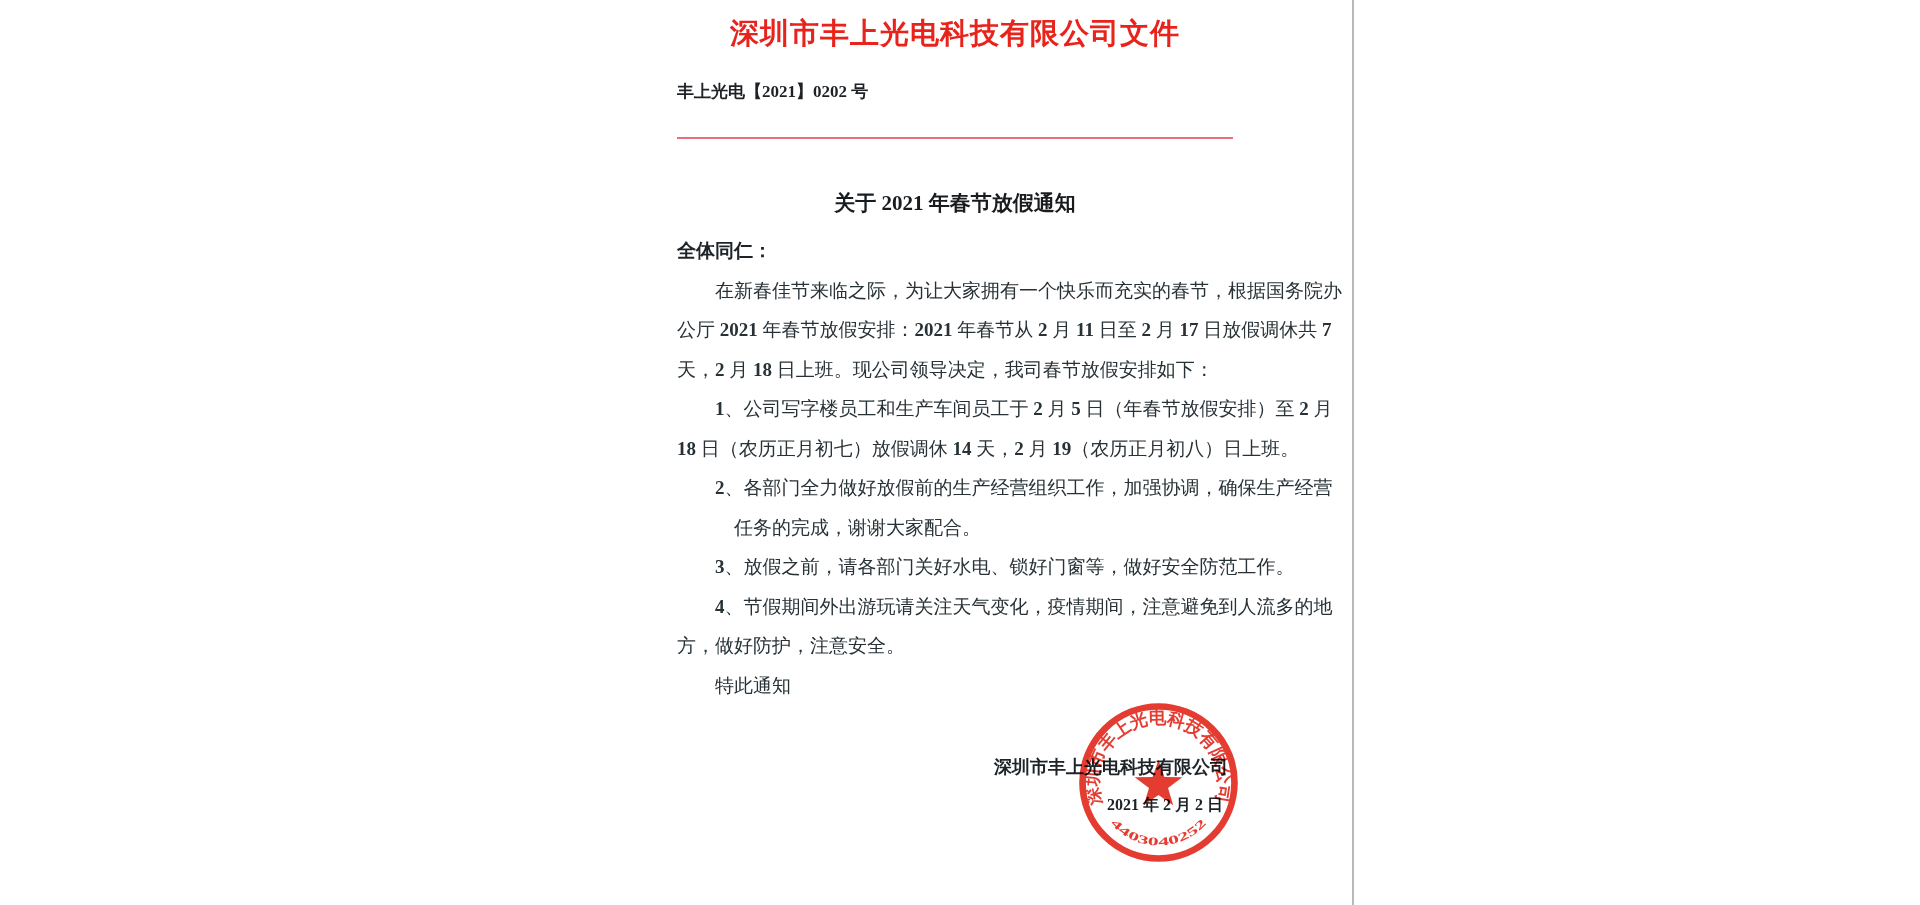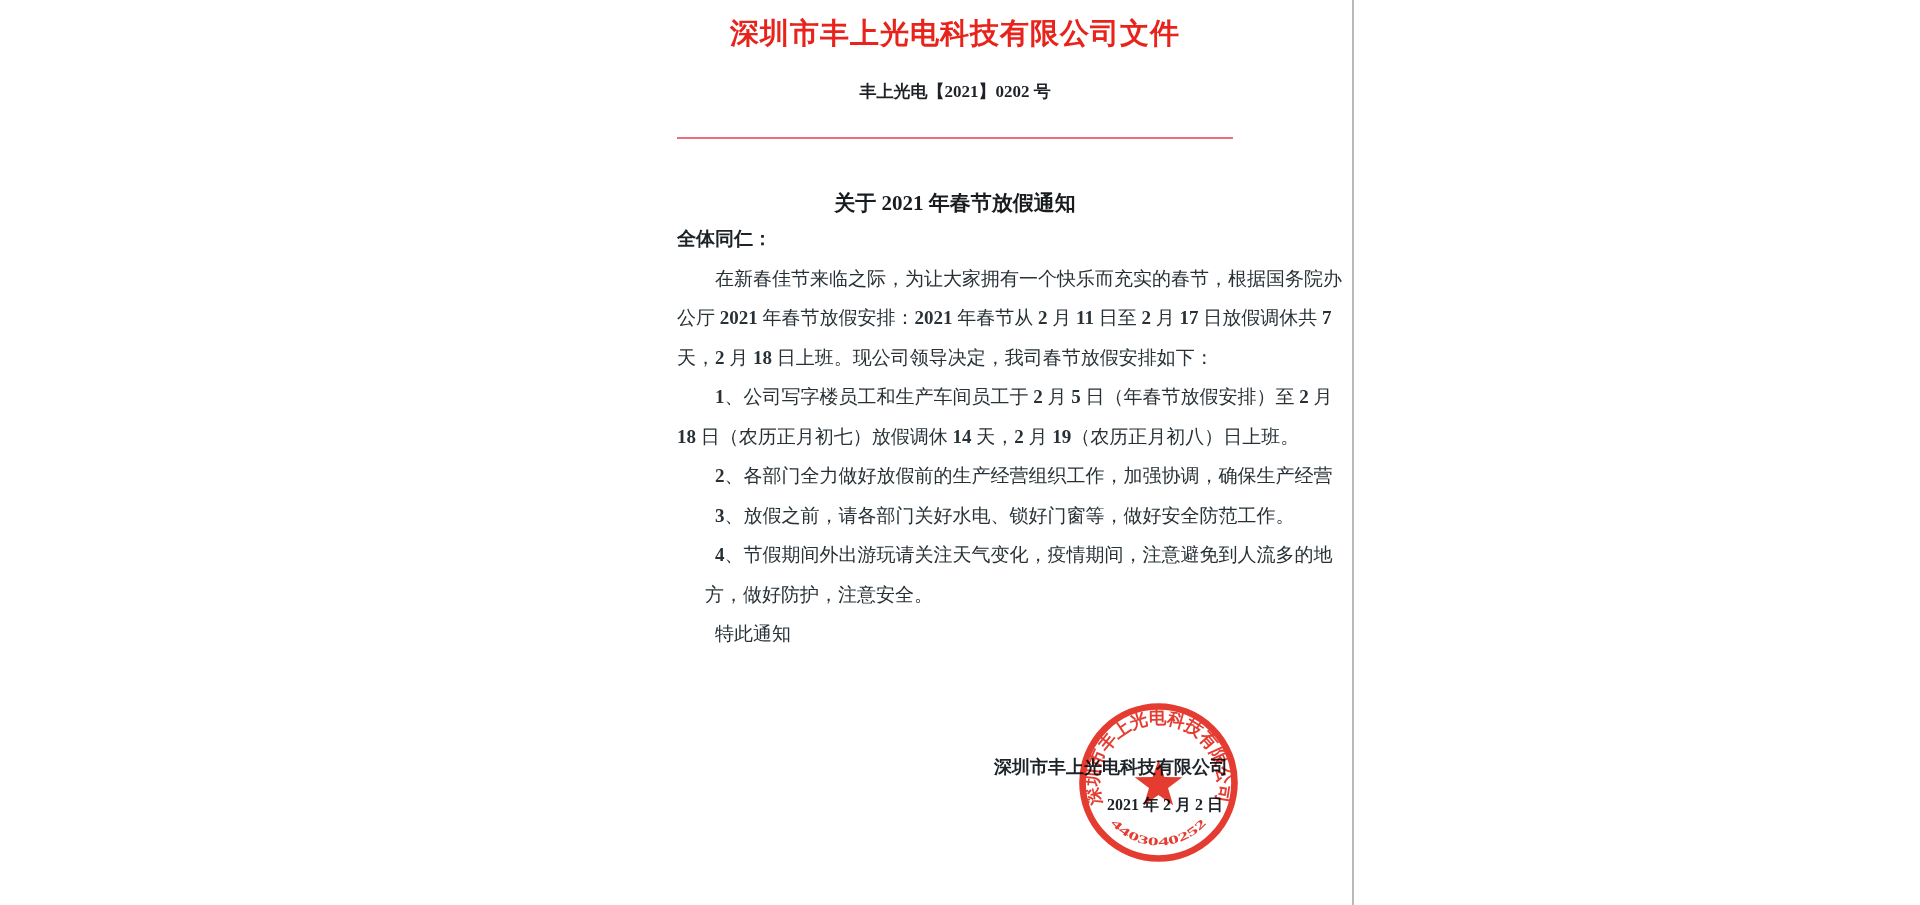--- a/index.html
+++ b/index.html
@@ -19,21 +19,20 @@
     left: 0; top: 14px; width: 100%;
     text-align: center;
     font-size: 29px;
     font-weight: bold;
     letter-spacing: 1px;
     white-space: nowrap;
   }
   .doc-number {
     position: absolute;
     left: 0; top: 80px; width: 100%;
-    text-align: center;
     font-size: 17px;
     font-weight: bold;
     color: #1e2226;
     white-space: nowrap;
   }
   .red-rule {
     position: absolute;
     left: 0; top: 137px; width: 100%;
     height: 2px;
   }
@@ -41,21 +40,21 @@
     position: absolute;
     left: 0; top: 189px; width: 100%;
     text-align: center;
     font-size: 21px;
     font-weight: bold;
     color: #181c1f;
     white-space: nowrap;
   }
   .body-lines {
     position: absolute;
-    left: 0; top: 219px; width: 100%;
+    left: 0; top: 231px; width: 100%;
     font-size: 19px;
     color: #273136;
   }
   .bline {
     height: 39.5px;
     line-height: 39.5px;
     white-space: nowrap;
   }
   .bline .bold { font-weight: bold; }
   .bline.salutation { font-weight: bold; color: #1d2327; }
@@ -104,23 +103,24 @@
   <div class="doc-heading">关于 2021 年春节放假通知</div>
 
   <div class="body-lines">
       <div class="bline salutation" style="padding-left: 0px;"><span class="bold">全体同仁：</span></div>
       <div class="bline" style="padding-left: 38px;"><span>在新春佳节来临之际，为让大家拥有一个快乐而充实的春节，根据国务院办</span></div>
       <div class="bline" style="padding-left: 0px;"><span>公厅 </span><span class="bold">2021</span><span> 年春节放假安排：</span><span class="bold">2021</span><span> 年春节从 </span><span class="bold">2</span><span> 月 </span><span class="bold">11</span><span> 日至 </span><span class="bold">2</span><span> 月 </span><span class="bold">17</span><span> 日放假调休共 </span><span class="bold">7</span></div>
       <div class="bline" style="padding-left: 0px;"><span>天，</span><span class="bold">2</span><span> 月 </span><span class="bold">18</span><span> 日上班。现公司领导决定，我司春节放假安排如下：</span></div>
       <div class="bline" style="padding-left: 38px;"><span class="bold">1</span><span>、公司写字楼员工和生产车间员工于 </span><span class="bold">2</span><span> 月 </span><span class="bold">5</span><span> 日（年春节放假安排）至 </span><span class="bold">2</span><span> 月</span></div>
       <div class="bline" style="padding-left: 0px; text-align: center;"><span class="bold">18</span><span> 日（农历正月初七）放假调休 </span><span class="bold">14</span><span> 天，</span><span class="bold">2</span><span> 月 </span><span class="bold">19</span><span>（农历正月初八）日上班。</span></div>
       <div class="bline" style="padding-left: 38px;"><span class="bold">2</span><span>、各部门全力做好放假前的生产经营组织工作，加强协调，确保生产经营</span></div>
+      <div class="bline" style="padding-left: 57px;"><span>任务的完成，谢谢大家配合。</span></div>
       <div class="bline" style="padding-left: 38px;"><span class="bold">3</span><span>、放假之前，请各部门关好水电、锁好门窗等，做好安全防范工作。</span></div>
       <div class="bline" style="padding-left: 38px;"><span class="bold">4</span><span>、节假期间外出游玩请关注天气变化，疫情期间，注意避免到人流多的地</span></div>
-      <div class="bline" style="padding-left: 0px; margin-left: 28px;"><span>方，做好防护，注意安全。</span></div>
+      <div class="bline" style="padding-left: 0px;"><span>方，做好防护，注意安全。</span></div>
       <div class="bline" style="padding-left: 38px;"><span>特此通知</span></div>
     </div>
 
   <div class="sig-company">深圳市丰上光电科技有限公司</div>
 
   <div class="sig-date">2021 年 2 月 2 日</div>
 
   <svg class="seal" viewBox="0 0 200 200">
     <defs>
       <path id="sealArcTop" d="M 32,125 A 72,72 0 1 1 168,125" fill="none"></path>

